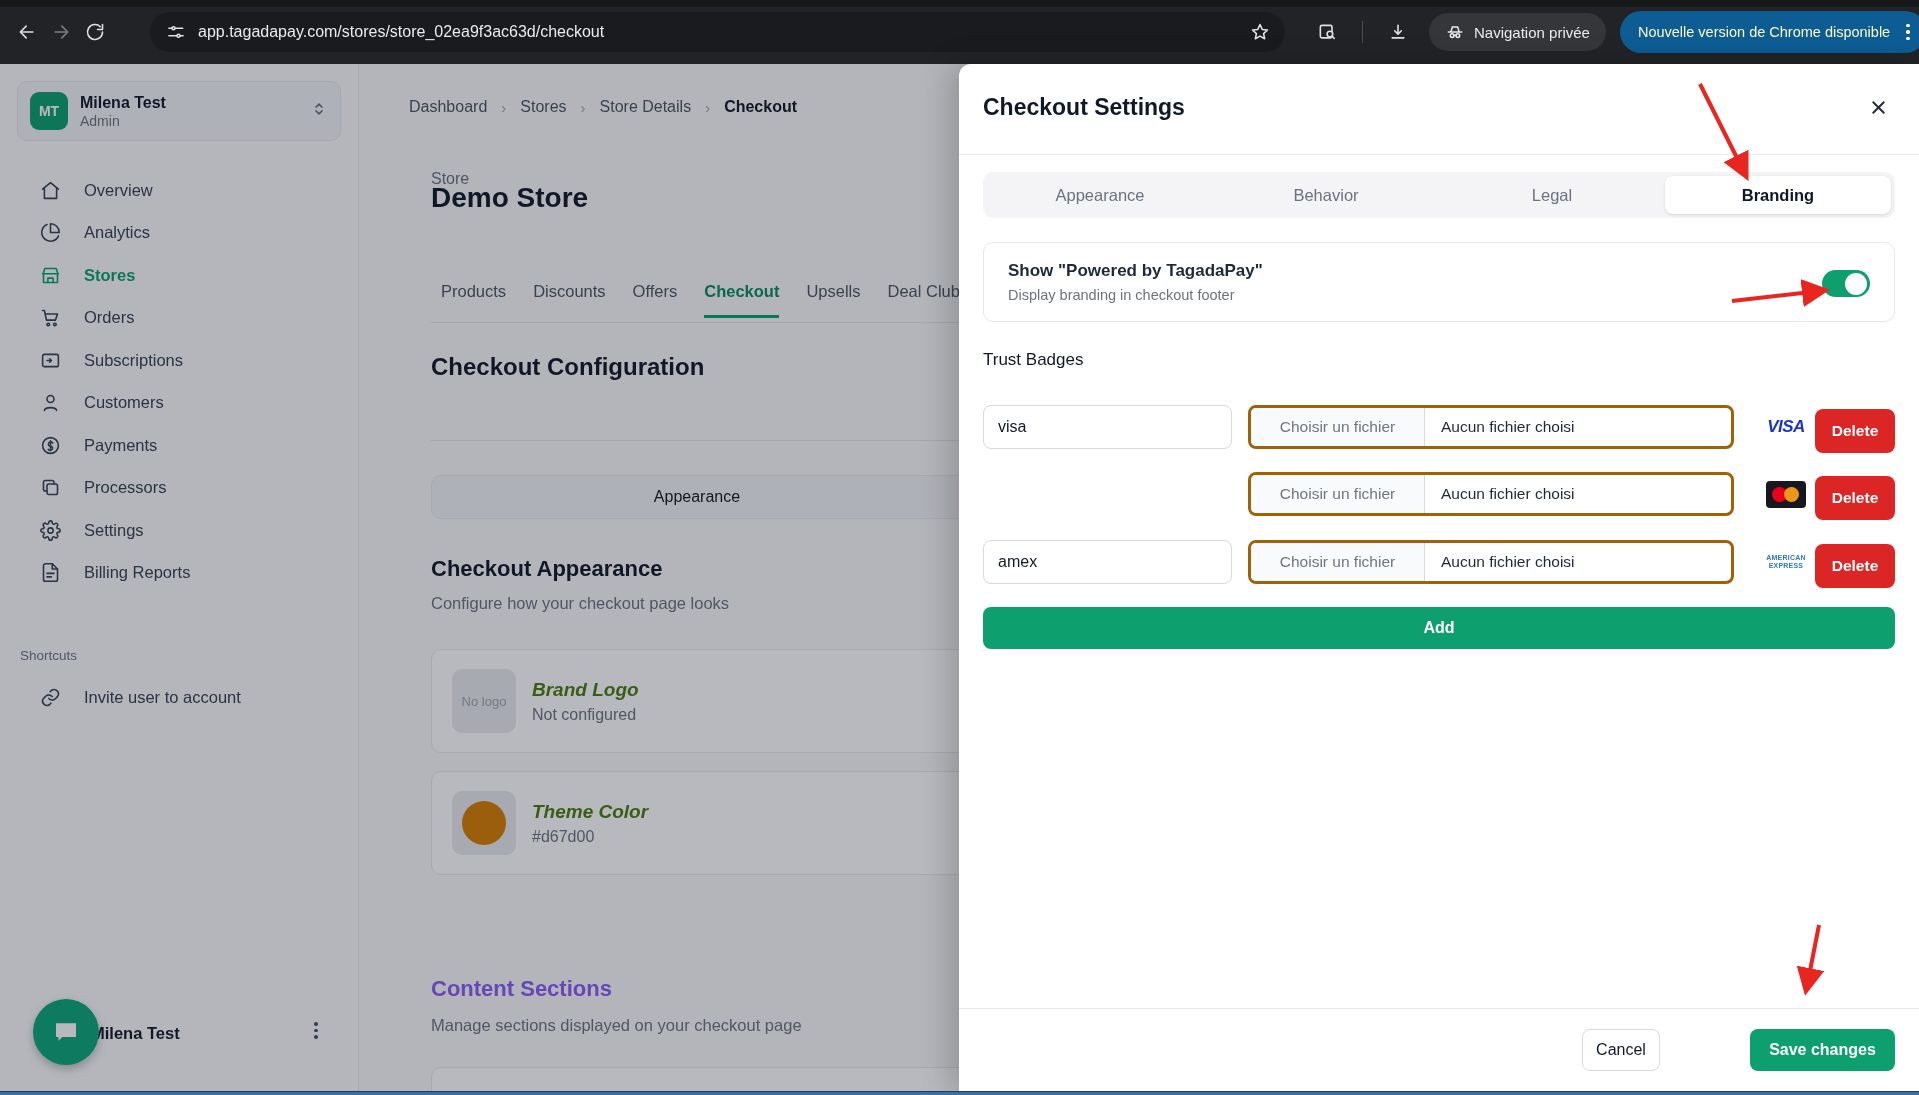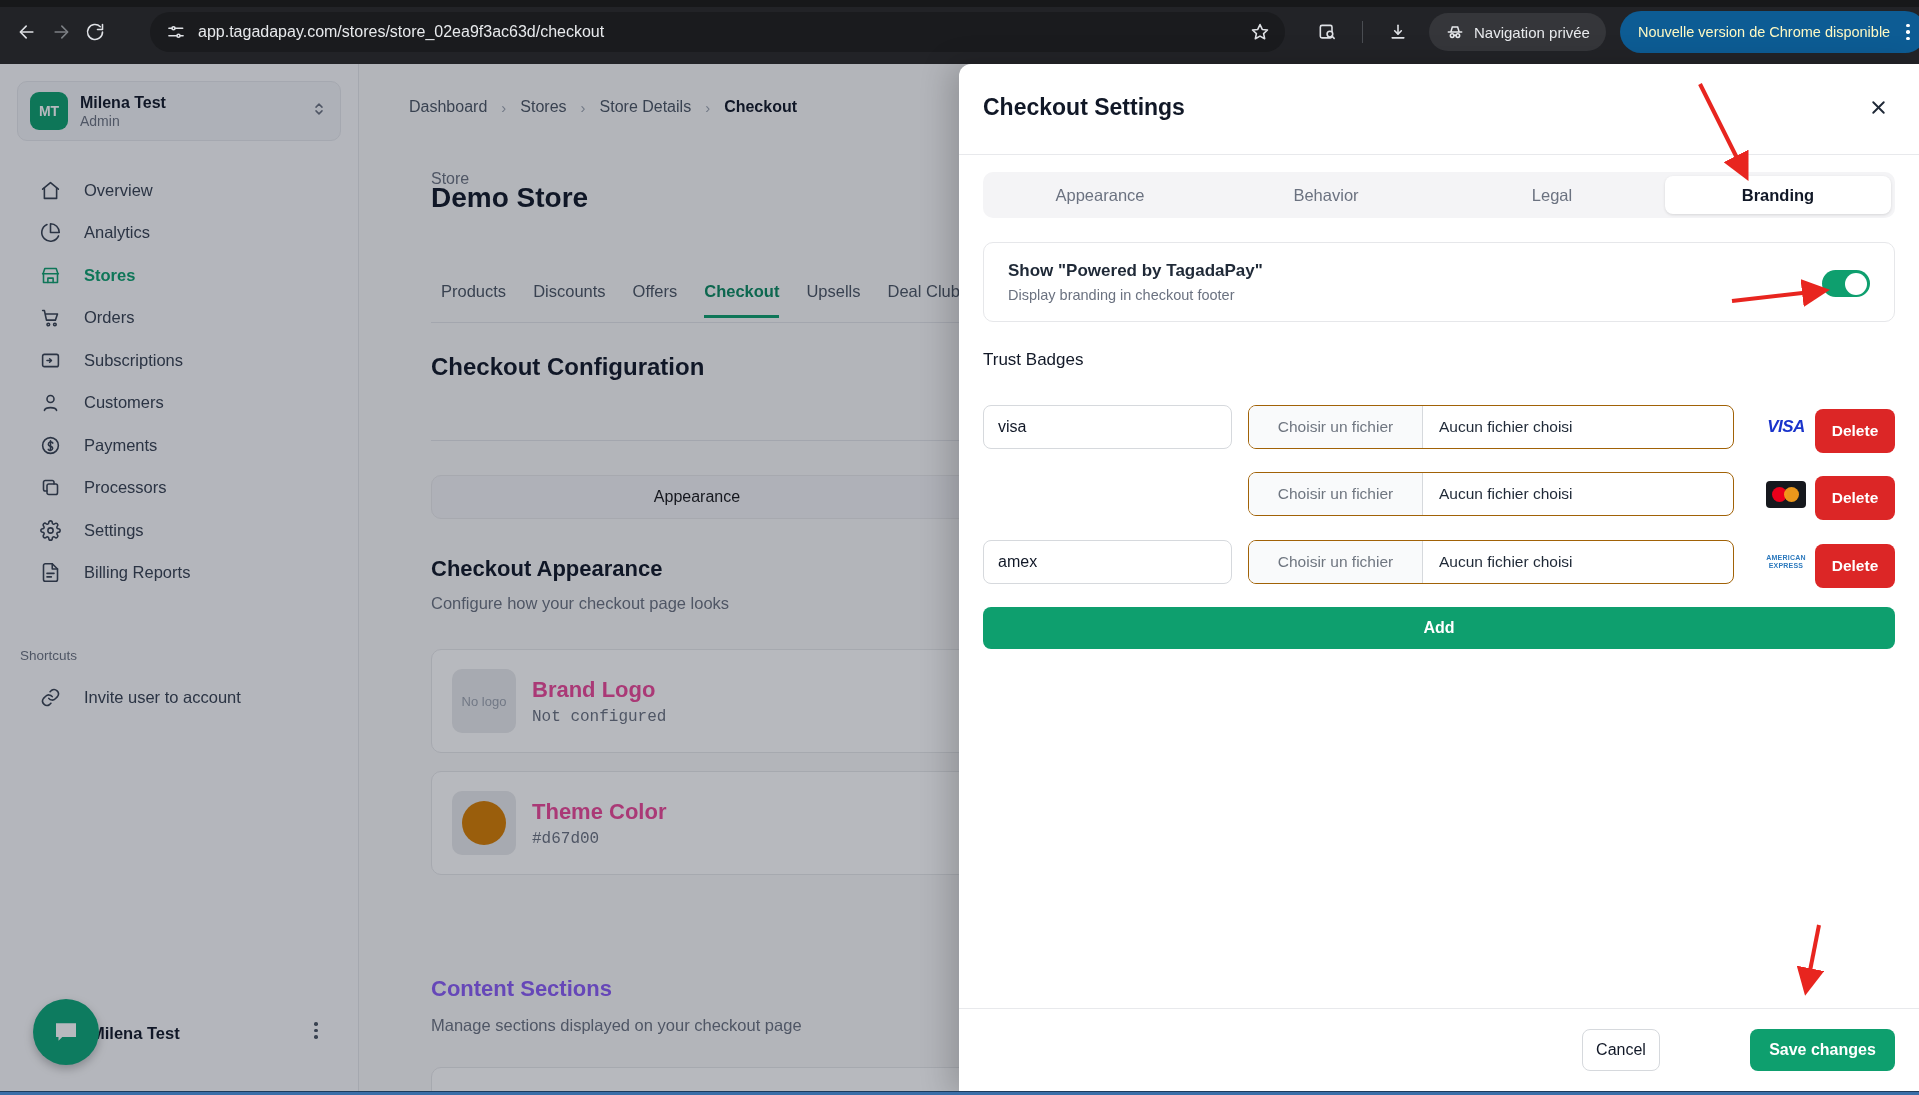--- a/index.html
+++ b/index.html
@@ -57,22 +57,22 @@
   .store-tabs .stab.active { color:#0c8a60; font-weight:600; border-bottom:3px solid #0e9f6e; }
   .tabs-divider { position:absolute; left:72px; top:258px; width:1488px; height:1px; background:#e3e4e8; }
   .cfg-title { position:absolute; left:72px; top:289px; font-size:24px; font-weight:800; color:#111827; }
   .cfg-divider { position:absolute; left:72px; top:376px; width:1488px; height:1px; background:#e3e4e8; }
   .segmented { position:absolute; left:72px; top:411px; width:800px; height:44px; background:#f4f4f6; border:1px solid #e8e8ea; border-radius:10px; display:flex; align-items:center; }
   .segmented .seg-label { width:530px; text-align:center; font-size:16px; font-weight:500; color:#18181b; }
   .app-title { position:absolute; left:72px; top:492px; font-size:22px; font-weight:800; color:#111827; }
   .app-sub { position:absolute; left:72px; top:530px; font-size:16.5px; color:#6b7280; }
   .cfg-card { position:absolute; left:72px; width:850px; height:104px; background:#fff; border:1px solid #e7e8ea; border-radius:10px; display:flex; align-items:center; padding:0 20px; }
   .cfg-card .thumb { width:64px; height:64px; border-radius:10px; background:#e9eaec; display:flex; align-items:center; justify-content:center; font-size:13px; color:#9ca3af; }
-  .cfg-card .ctitle { font-size:22px; font-weight:700; color:#ec4899; }
-  .cfg-card .csub { font-size:16px; color:#6b7280; margin-top:5px;font-family:Liberation Mono, monospace; }
+  .cfg-card .ctitle { font-size:19px; font-weight:700; color:#4d7c0f;font-style:italic; }
+  .cfg-card .csub { font-size:16px; color:#6b7280; margin-top:5px; }
   .swatch { width:44px; height:44px; border-radius:50%; }
   .content-title { position:absolute; left:72px; top:912px; font-size:22px; font-weight:800; color:#8b5cf6; }
   .content-sub { position:absolute; left:72px; top:952px; font-size:16.5px; color:#6b7280; }
   .content-card { position:absolute; left:72px; top:1003px; width:850px; height:60px; background:#fff; border:1px solid #e7e8ea; border-radius:10px; }
 
   
   .overlay { position:absolute; left:0; top:0; width:1919px; height:1031px; background:rgba(17,24,39,0.30); z-index:20; }
 
   
   .drawer { position:absolute; left:959px; top:0; width:960px; height:1031px; background:#fff; z-index:30; box-shadow:-10px 0 30px rgba(0,0,0,.18); border-top-left-radius:12px; }
@@ -84,21 +84,21 @@
   .dtab { flex:1; display:flex; align-items:center; justify-content:center; font-size:16.5px; color:#6b7280; font-weight:500; border-radius:8px; cursor:pointer; }
   .dtab.active { background:#fff; color:#111827; font-weight:700; box-shadow:0 1px 3px rgba(0,0,0,.12); }
   .toggle-card { position:absolute; left:24px; top:178px; width:912px; height:80px; border:1px solid #e6e7ea; border-radius:10px; display:flex; align-items:center; padding:0 24px; }
   .toggle-title { font-size:17px; font-weight:600; color:#1f2937; }
   .toggle-sub { font-size:14.5px; color:#6b7280; margin-top:6px; }
   .switch { position:absolute; right:24px; top:27px; width:48px; height:27px; border-radius:14px; background:#0e9f6e; cursor:pointer; }
   .switch .knob { position:absolute; right:3px; top:2.5px; width:22px; height:22px; border-radius:50%; background:#fff; }
   .trust-label { position:absolute; left:24px; top:286px; font-size:17px; font-weight:500; color:#111827; }
   .trow { position:absolute; left:24px; height:44px; width:912px; }
   .trow .name-input { position:absolute; left:0; top:0; width:249px; height:44px; border:1px solid #d6d9dd; border-radius:8px; font-size:16px; color:#111827; padding:0 14px; font-family:"Liberation Sans", sans-serif; background:#fff; }
-  .filebox { position:absolute; left:265px; top:0; width:486px; height:44px; border:1px solid #a16207; border-radius:8px; display:flex; overflow:hidden; background:#fff; cursor:pointer; }
+  .filebox { position:absolute; left:265px; top:0; width:486px; height:44px; border:3px solid #a16207; border-radius:8px; display:flex; overflow:hidden; background:#fff; cursor:pointer; }
   .filebox .fbtn { width:174px; background:#f9fafb; border-right:1px solid #d6d9dd; display:flex; align-items:center; justify-content:center; font-size:15.5px; color:#6f7680; }
   .filebox .fstatus { flex:1; display:flex; align-items:center; padding-left:16px; font-size:15.5px; color:#1f2937; }
   .brandzone { position:absolute; left:770px; top:0; width:66px; height:44px; display:flex; align-items:center; justify-content:center; }
   .visa-word { font-size:17px; font-weight:800; font-style:italic; color:#1a34cb; letter-spacing:-0.5px; }
   .mc-badge { position:relative; width:40px; height:27px; background:#16181d; border-radius:4px; }
   .mc-badge .c1 { position:absolute; left:6px; top:6px; width:15px; height:15px; border-radius:50%; background:#eb001b; }
   .mc-badge .c2 { position:absolute; left:18px; top:6px; width:15px; height:15px; border-radius:50%; background:#f79e1b; opacity:.95; }
   .amex-badge { text-align:center; color:#2c79bd; font-weight:800; font-size:7px; line-height:8px; letter-spacing:.2px; }
   .delete-btn { position:absolute; left:832px; top:4px; width:80px; height:44px; background:#dc2626; border:none; border-radius:8px; color:#fff; font-size:15.5px; font-weight:600; cursor:pointer; font-family:"Liberation Sans", sans-serif; }
   .add-btn { position:absolute; left:24px; top:543px; width:912px; height:42px; background:#0e9f6e; border:none; border-radius:8px; color:#fff; font-size:16px; font-weight:600; cursor:pointer; font-family:"Liberation Sans", sans-serif; }

